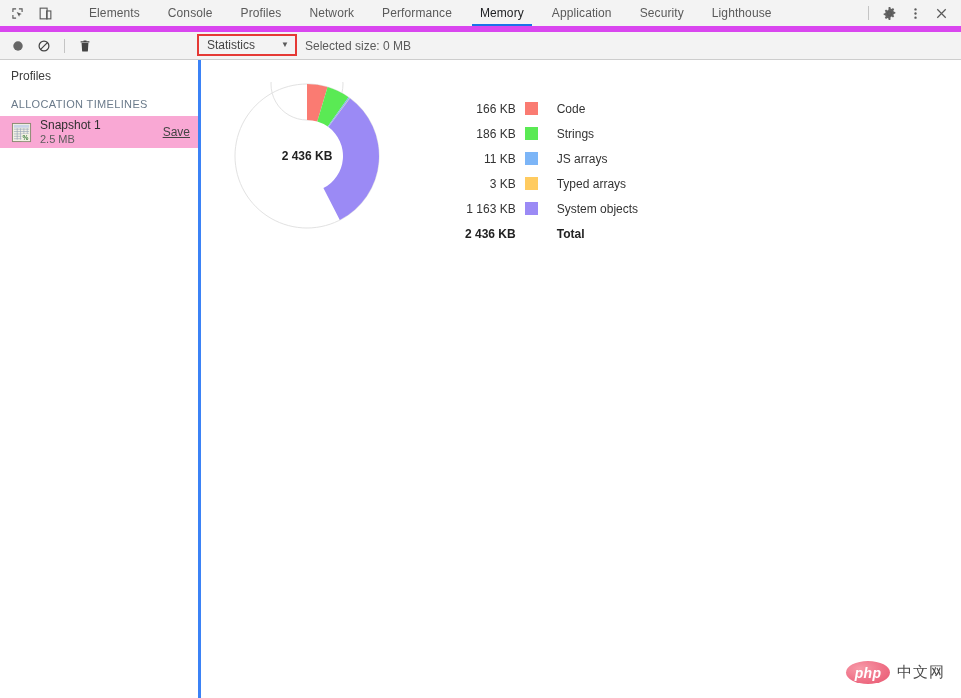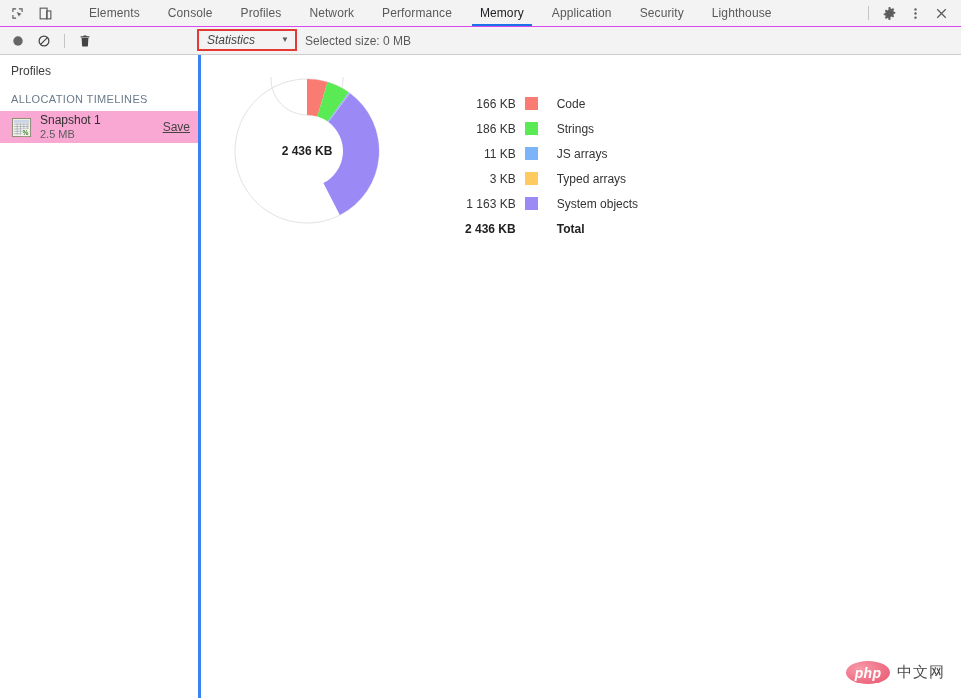--- a/index.html
+++ b/index.html
@@ -24,21 +24,21 @@
     flex-direction: column;
     background: #ffffff;
   }
 
   
   .tabbar {
     position: relative;
     height: 26px;
     min-height: 26px;
     background: #f3f3f3;
-    border-bottom: 1px solid #d946ef;
+    border-bottom: 6px solid #d946ef;
     display: flex;
     align-items: stretch;
   }
   .tb-icons {
     display: flex;
     align-items: center;
     padding: 0 4px 0 6px;
     gap: 6px;
   }
   .tb-icon {
@@ -134,21 +134,20 @@
     margin: 0 4px;
   }
   .view-select-wrap {
     position: absolute;
     left: 197px;
     top: 2px;
     width: 100px;
     height: 22px;
     border: 2px solid #e53935;
     box-sizing: border-box;
-    font-style: italic;
   }
   .view-select {
     width: 100%;
     height: 100%;
     box-sizing: border-box;
     display: flex;
     align-items: center;
     justify-content: space-between;
     padding: 0 6px 0 8px;
     background: #f3f3f3;

